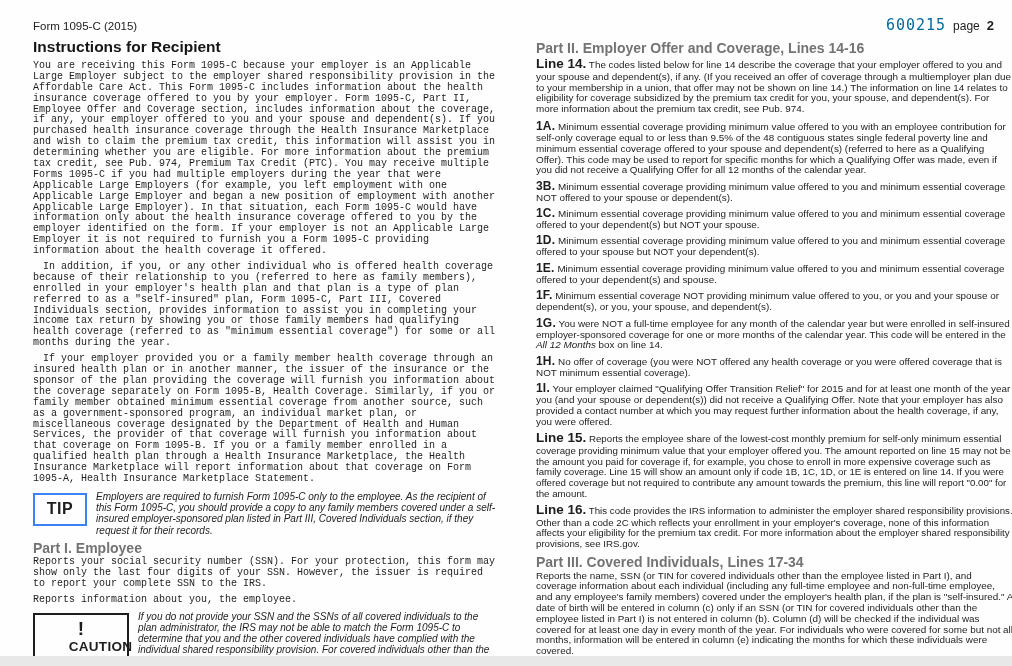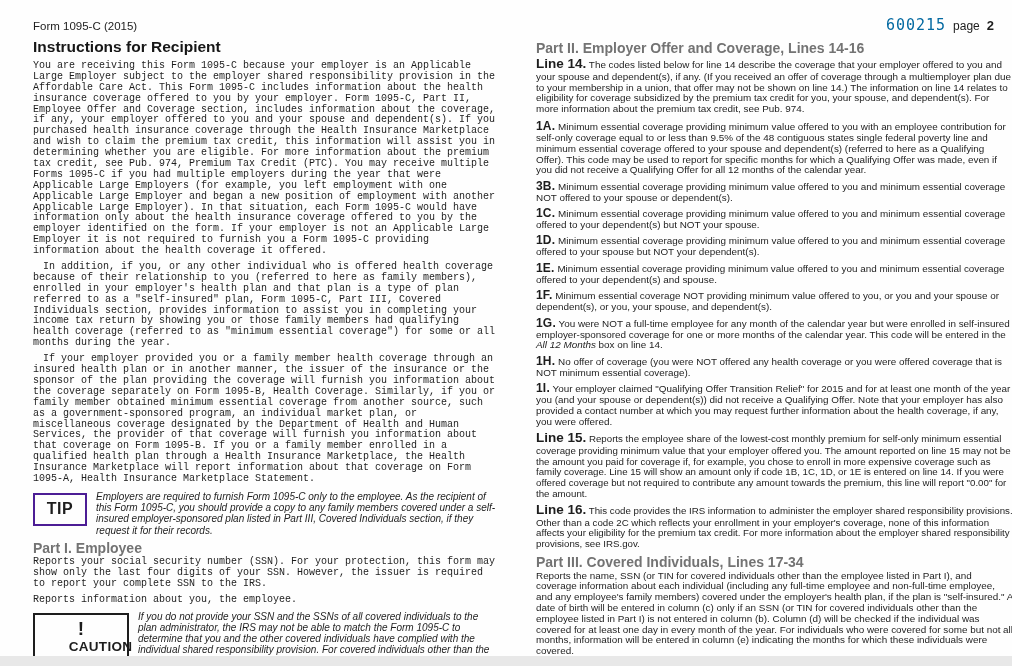--- a/index.html
+++ b/index.html
@@ -29,21 +29,21 @@
   .indent{text-indent:10px;}
   .rbody{font-size:9.9px;line-height:1.09;}
   .code-para{font-size:9.9px;line-height:1.09;margin:0 0 3.5px 0;}
   .code-label{font-size:12px;font-weight:bold;letter-spacing:0.2px;}
   .line-label{font-size:13.5px;font-weight:bold;}
   .line-para{font-size:9.7px;line-height:1.1;margin:0 0 3.5px 0;}
   .ital{font-style:italic;}
   .tip-para{font-size:10px;line-height:1.13;font-style:italic;margin:6px 0 4px 0;overflow:visible;}
   .tip-box{
     float:left;width:50px;height:29px;margin:2px 9px 2px 0;
-    border:2px solid #4c1d95;display:flex;align-items:center;justify-content:center;
+    border:2px solid #3b82f6;display:flex;align-items:center;justify-content:center;
     font-style:normal;font-weight:bold;font-size:16px;letter-spacing:0.5px;
   }
   .caution-para{font-size:10px;line-height:1.13;font-style:italic;margin:3px 0 4px 0;}
   .caution-box{
     float:left;width:92px;height:46px;margin:2px 9px 0 0;
     border:2px solid #1d1d1d;display:flex;flex-direction:column;
     align-items:center;justify-content:center;font-style:normal;
   }
   .caution-bang{font-weight:bold;font-size:19px;line-height:0.8;}
   .caution-word{font-weight:bold;font-size:13.5px;letter-spacing:0.3px;margin-top:2px;margin-left:39px;}

